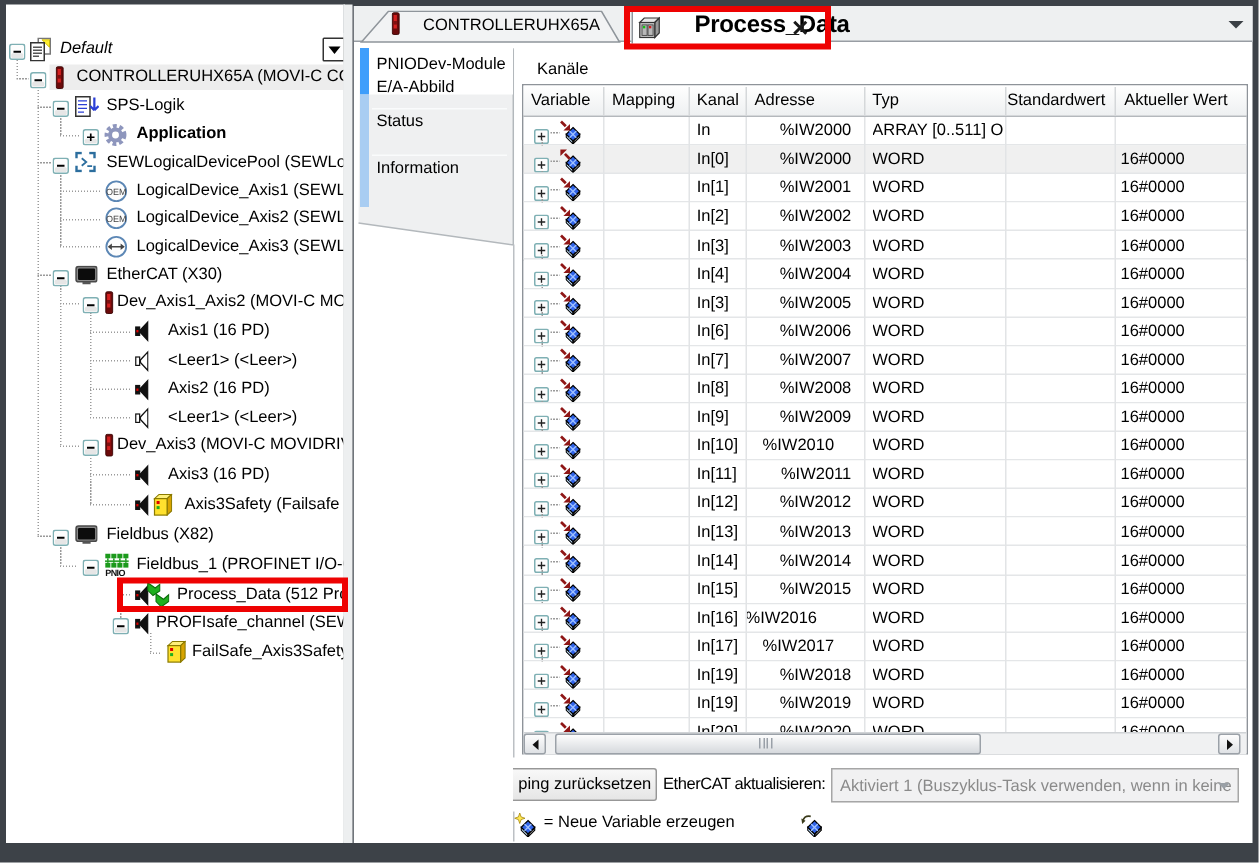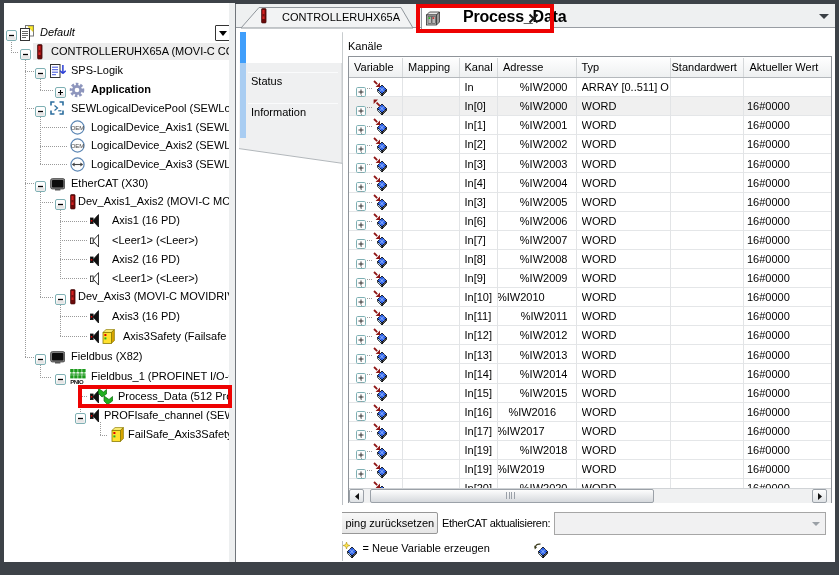--- a/index.html
+++ b/index.html
@@ -287,26 +287,27 @@
       </svg>
       <div style="position:absolute;left:583px;top:10px;width:0;height:0;border-left:5px solid transparent;border-right:5px solid transparent;border-top:5.5px solid #3a3f45"></div>
       <svg style="position:absolute;left:0px;top:27px" width="107" height="134" viewBox="0 0 107 134">
         <polygon points="4,1.5 106.5,1.5 106.5,132.3 3,117.5" fill="#eff0f1" stroke="none"></polygon>
         <path d="M106.2,1.5 L106.2,132.3 L3,117.6" fill="none" stroke="#b3b8bc" stroke-width="1"></path>
         <path d="M4,1.5 L106.5,1.5" fill="none" stroke="#c5c9cc" stroke-width="1"></path>
       </svg>
       <div style="position:absolute;left:9.5px;top:28px;width:96.5px;height:30.5px;background:#fff"></div>
       <div style="position:absolute;left:4px;top:28px;width:5.5px;height:30.5px;background:#3f9efb"></div>
       <div style="position:absolute;left:4px;top:58.5px;width:5.5px;height:75.5px;background:#a9cdf2"></div>
+      <span class="t" style="left:15px;top:32px">PNIODev-Module<br>E/A-Abbild</span>
       <span class="t" style="left:15px;top:70px">Status</span>
       <span class="t" style="left:15px;top:101px">Information</span>
       <div style="position:absolute;left:12px;top:68px;width:90px;height:1px;background:#fafbfc"></div>
       <div style="position:absolute;left:12px;top:99px;width:90px;height:1px;background:#fafbfc"></div>
       <div style="position:absolute;left:106px;top:159px;width:1px;height:398px;background:#bcc0c4"></div>
-      <span class="t" style="left:112px;top:34.5px">Kanäle</span>
+      <span class="t" style="left:122px;top:34.5px">Kanäle</span>
       <div style="position:absolute;left:111.5px;top:52px;width:484.0px;height:447px;border:1px solid #8e9399;background:#fff"></div>
       <div style="position:absolute;left:112.5px;top:53px;width:482.0px;height:21px;background:linear-gradient(#ffffff,#eef0f1);border-bottom:1px solid #b4b8bc"></div>
       <span class="t" style="left:118px;top:56px">Variable</span>
       <span class="t" style="left:172px;top:56px">Mapping</span>
       <span class="t" style="left:228.5px;top:56px">Kanal</span>
       <span class="t" style="left:267px;top:56px">Adresse</span>
       <span class="t" style="left:345.5px;top:56px">Typ</span>
       <span class="t" style="left:435.5px;top:56px">Standardwert</span>
       <span class="t" style="left:513.5px;top:56px">Aktueller Wert</span>
       <div style="position:absolute;left:166px;top:54px;width:1px;height:19px;background:#d5d8da"></div>
@@ -545,21 +546,21 @@
         <div style="position:absolute;left:24.0px;top:211.7px;width:16px;height:16px"><svg style="" width="16" height="16" viewBox="0 0 16 16">
             <polygon points="4.5,9.5 9,14 9,16 4.5,11.5" fill="#b9d7f2" stroke="#000" stroke-width="0.7"></polygon>
             <polygon points="9,14 13.5,9.5 13.5,11.5 9,16" fill="#1a1a1a" stroke="#000" stroke-width="0.7"></polygon>
             <line x1="10" y1="14.2" x2="13" y2="11.2" stroke="#9a9a9a" stroke-width="0.6"></line>
             <polygon points="9,5 13.5,9.5 9,14 4.5,9.5" fill="#2f63e8" stroke="#000" stroke-width="0.8"></polygon>
             <path d="M6.7,7.3 L11.2,11.8 M11.2,7.3 L6.7,11.8" stroke="#9fc0ff" stroke-width="0.9" fill="none"></path>
             <path d="M1,1 L4.2,4.2" stroke="#8f1616" stroke-width="1.8"></path>
             <polygon points="7,7 7,2.6 2.6,7" fill="#8f1616"></polygon>
           </svg></div>
         <span class="t" style="left:116.0px;top:212.2px">In[10]</span>
-        <span class="t" style="left:148.5px;top:212.2px;width:70.5px;text-align:left">%IW2010</span>
+        <span class="t" style="left:148.5px;top:212.2px;width:70.5px;text-align:center">%IW2010</span>
         <span class="t" style="left:233.0px;top:212.2px;width:87px;overflow:hidden;display:inline-block">WORD</span>
         <span class="t" style="left:398.5px;top:212.2px">16#0000</span>
         <div style="position:absolute;left:0;top:229.2px;width:100%;height:19.1px;background:#fff;border-bottom:1px solid #e4e6e8"></div>
         <div style="position:absolute;left:7.0px;top:233.8px;width:10px;height:10px"><svg style="" width="10" height="10" viewBox="0 0 10 10">
             <rect x="0.5" y="0.5" width="9" height="9" rx="1.2" fill="#fdfdfd" stroke="#7fb0b4"></rect>
             <path d="M2.5,5 H7.5 M5,2.5 V7.5" stroke="#222" stroke-width="0.9"></path>
           </svg></div>
         <div style="position:absolute;left:12.0px;top:244.3px;width:1px;height:9.1px;background-image:repeating-linear-gradient(to bottom,#9a9a9a 0,#9a9a9a 1px,transparent 1px,transparent 2px)"></div>
         <div style="position:absolute;left:18.0px;top:238.8px;width:6px;height:1px;background-image:repeating-linear-gradient(to right,#9a9a9a 0,#9a9a9a 1px,transparent 1px,transparent 2px)"></div>
         <div style="position:absolute;left:24.0px;top:230.8px;width:16px;height:16px"><svg style="" width="16" height="16" viewBox="0 0 16 16">
@@ -665,41 +666,41 @@
         <div style="position:absolute;left:24.0px;top:326.3px;width:16px;height:16px"><svg style="" width="16" height="16" viewBox="0 0 16 16">
             <polygon points="4.5,9.5 9,14 9,16 4.5,11.5" fill="#b9d7f2" stroke="#000" stroke-width="0.7"></polygon>
             <polygon points="9,14 13.5,9.5 13.5,11.5 9,16" fill="#1a1a1a" stroke="#000" stroke-width="0.7"></polygon>
             <line x1="10" y1="14.2" x2="13" y2="11.2" stroke="#9a9a9a" stroke-width="0.6"></line>
             <polygon points="9,5 13.5,9.5 9,14 4.5,9.5" fill="#2f63e8" stroke="#000" stroke-width="0.8"></polygon>
             <path d="M6.7,7.3 L11.2,11.8 M11.2,7.3 L6.7,11.8" stroke="#9fc0ff" stroke-width="0.9" fill="none"></path>
             <path d="M1,1 L4.2,4.2" stroke="#8f1616" stroke-width="1.8"></path>
             <polygon points="7,7 7,2.6 2.6,7" fill="#8f1616"></polygon>
           </svg></div>
         <span class="t" style="left:116.0px;top:326.8px">In[16]</span>
-        <span class="t" style="left:148.5px;top:326.8px;width:70.5px;text-align:center">%IW2016</span>
+        <span class="t" style="left:148.5px;top:326.8px;width:70.5px;text-align:left">%IW2016</span>
         <span class="t" style="left:233.0px;top:326.8px;width:87px;overflow:hidden;display:inline-block">WORD</span>
         <span class="t" style="left:398.5px;top:326.8px">16#0000</span>
         <div style="position:absolute;left:0;top:343.8px;width:100%;height:19.1px;background:#fff;border-bottom:1px solid #e4e6e8"></div>
         <div style="position:absolute;left:7.0px;top:348.4px;width:10px;height:10px"><svg style="" width="10" height="10" viewBox="0 0 10 10">
             <rect x="0.5" y="0.5" width="9" height="9" rx="1.2" fill="#fdfdfd" stroke="#7fb0b4"></rect>
             <path d="M2.5,5 H7.5 M5,2.5 V7.5" stroke="#222" stroke-width="0.9"></path>
           </svg></div>
         <div style="position:absolute;left:12.0px;top:358.9px;width:1px;height:9.1px;background-image:repeating-linear-gradient(to bottom,#9a9a9a 0,#9a9a9a 1px,transparent 1px,transparent 2px)"></div>
         <div style="position:absolute;left:18.0px;top:353.4px;width:6px;height:1px;background-image:repeating-linear-gradient(to right,#9a9a9a 0,#9a9a9a 1px,transparent 1px,transparent 2px)"></div>
         <div style="position:absolute;left:24.0px;top:345.4px;width:16px;height:16px"><svg style="" width="16" height="16" viewBox="0 0 16 16">
             <polygon points="4.5,9.5 9,14 9,16 4.5,11.5" fill="#b9d7f2" stroke="#000" stroke-width="0.7"></polygon>
             <polygon points="9,14 13.5,9.5 13.5,11.5 9,16" fill="#1a1a1a" stroke="#000" stroke-width="0.7"></polygon>
             <line x1="10" y1="14.2" x2="13" y2="11.2" stroke="#9a9a9a" stroke-width="0.6"></line>
             <polygon points="9,5 13.5,9.5 9,14 4.5,9.5" fill="#2f63e8" stroke="#000" stroke-width="0.8"></polygon>
             <path d="M6.7,7.3 L11.2,11.8 M11.2,7.3 L6.7,11.8" stroke="#9fc0ff" stroke-width="0.9" fill="none"></path>
             <path d="M1,1 L4.2,4.2" stroke="#8f1616" stroke-width="1.8"></path>
             <polygon points="7,7 7,2.6 2.6,7" fill="#8f1616"></polygon>
           </svg></div>
         <span class="t" style="left:116.0px;top:345.9px">In[17]</span>
-        <span class="t" style="left:148.5px;top:345.9px;width:70.5px;text-align:left">%IW2017</span>
+        <span class="t" style="left:148.5px;top:345.9px;width:70.5px;text-align:center">%IW2017</span>
         <span class="t" style="left:233.0px;top:345.9px;width:87px;overflow:hidden;display:inline-block">WORD</span>
         <span class="t" style="left:398.5px;top:345.9px">16#0000</span>
         <div style="position:absolute;left:0;top:362.9px;width:100%;height:19.1px;background:#fff;border-bottom:1px solid #e4e6e8"></div>
         <div style="position:absolute;left:7.0px;top:367.5px;width:10px;height:10px"><svg style="" width="10" height="10" viewBox="0 0 10 10">
             <rect x="0.5" y="0.5" width="9" height="9" rx="1.2" fill="#fdfdfd" stroke="#7fb0b4"></rect>
             <path d="M2.5,5 H7.5 M5,2.5 V7.5" stroke="#222" stroke-width="0.9"></path>
           </svg></div>
         <div style="position:absolute;left:12.0px;top:378.0px;width:1px;height:9.1px;background-image:repeating-linear-gradient(to bottom,#9a9a9a 0,#9a9a9a 1px,transparent 1px,transparent 2px)"></div>
         <div style="position:absolute;left:18.0px;top:372.5px;width:6px;height:1px;background-image:repeating-linear-gradient(to right,#9a9a9a 0,#9a9a9a 1px,transparent 1px,transparent 2px)"></div>
         <div style="position:absolute;left:24.0px;top:364.5px;width:16px;height:16px"><svg style="" width="16" height="16" viewBox="0 0 16 16">
@@ -725,21 +726,21 @@
         <div style="position:absolute;left:24.0px;top:383.6px;width:16px;height:16px"><svg style="" width="16" height="16" viewBox="0 0 16 16">
             <polygon points="4.5,9.5 9,14 9,16 4.5,11.5" fill="#b9d7f2" stroke="#000" stroke-width="0.7"></polygon>
             <polygon points="9,14 13.5,9.5 13.5,11.5 9,16" fill="#1a1a1a" stroke="#000" stroke-width="0.7"></polygon>
             <line x1="10" y1="14.2" x2="13" y2="11.2" stroke="#9a9a9a" stroke-width="0.6"></line>
             <polygon points="9,5 13.5,9.5 9,14 4.5,9.5" fill="#2f63e8" stroke="#000" stroke-width="0.8"></polygon>
             <path d="M6.7,7.3 L11.2,11.8 M11.2,7.3 L6.7,11.8" stroke="#9fc0ff" stroke-width="0.9" fill="none"></path>
             <path d="M1,1 L4.2,4.2" stroke="#8f1616" stroke-width="1.8"></path>
             <polygon points="7,7 7,2.6 2.6,7" fill="#8f1616"></polygon>
           </svg></div>
         <span class="t" style="left:116.0px;top:384.1px">In[19]</span>
-        <span class="t" style="left:148.5px;top:384.1px;width:70.5px;text-align:left">%IW2019</span>
+        <span class="t" style="left:148.5px;top:384.1px;width:70.5px;text-align:right">%IW2019</span>
         <span class="t" style="left:233.0px;top:384.1px;width:87px;overflow:hidden;display:inline-block">WORD</span>
         <span class="t" style="left:398.5px;top:384.1px">16#0000</span>
         <div style="position:absolute;left:0;top:401.1px;width:100%;height:19.1px;background:#fff;border-bottom:1px solid #e4e6e8"></div>
         <div style="position:absolute;left:7.0px;top:405.7px;width:10px;height:10px"><svg style="" width="10" height="10" viewBox="0 0 10 10">
             <rect x="0.5" y="0.5" width="9" height="9" rx="1.2" fill="#fdfdfd" stroke="#7fb0b4"></rect>
             <path d="M2.5,5 H7.5 M5,2.5 V7.5" stroke="#222" stroke-width="0.9"></path>
           </svg></div>
         <div style="position:absolute;left:24.0px;top:402.7px;width:16px;height:16px"><svg style="" width="16" height="16" viewBox="0 0 16 16">
             <polygon points="4.5,9.5 9,14 9,16 4.5,11.5" fill="#b9d7f2" stroke="#000" stroke-width="0.7"></polygon>
             <polygon points="9,14 13.5,9.5 13.5,11.5 9,16" fill="#1a1a1a" stroke="#000" stroke-width="0.7"></polygon>
@@ -774,20 +775,21 @@
       <div style="position:absolute;left:134px;top:484.5px;width:284px;height:14px;background:linear-gradient(#fdfdfd,#d6d9dd);border:1px solid #9ba1a8;border-radius:2px"></div>
       <div style="position:absolute;left:270.0px;top:488px;width:1px;height:7px;background:#9aa0a8"></div>
       <div style="position:absolute;left:272.5px;top:488px;width:1px;height:7px;background:#9aa0a8"></div>
       <div style="position:absolute;left:275.0px;top:488px;width:1px;height:7px;background:#9aa0a8"></div>
       <div style="position:absolute;left:277.5px;top:488px;width:1px;height:7px;background:#9aa0a8"></div>
       <div style="position:absolute;left:106px;top:501px;width:490px;height:36px;overflow:hidden;background:#fff">
         <div style="position:absolute;left:-12px;top:7px;width:108px;height:22px;background:linear-gradient(#f8f8f8,#e6e6e6);border:1px solid #979797;border-radius:2px"></div>
         <span class="t" style="left:3.5px;top:10.5px">ping zurücksetzen</span>
         <span class="t" style="left:100px;top:10.5px;letter-spacing:-0.3px">EtherCAT aktualisieren:</span>
         <div style="position:absolute;left:212px;top:6.5px;width:271.5px;height:23px;background:#f1f1f2;border:1px solid #a6a6a6;overflow:hidden">
+          <span class="t" style="left:5px;top:4px;color:#8a8a8a">Aktiviert 1 (Buszyklus-Task verwenden, wenn in keine</span>
           <div style="position:absolute;right:5px;top:9px;width:0;height:0;border-left:4px solid transparent;border-right:4px solid transparent;border-top:4.5px solid #9aa0a6"></div>
         </div>
       </div>
       <div style="position:absolute;left:106.5px;top:538px;width:15px;height:16px"><svg style="" width="15" height="16" viewBox="0 0 15 16">
           <polygon points="4.5,9.5 9,14 9,16 4.5,11.5" fill="#b9d7f2" stroke="#000" stroke-width="0.7"></polygon>
           <polygon points="9,14 13.5,9.5 13.5,11.5 9,16" fill="#1a1a1a" stroke="#000" stroke-width="0.7"></polygon>
           <line x1="10" y1="14.2" x2="13" y2="11.2" stroke="#9a9a9a" stroke-width="0.6"></line>
           <polygon points="9,5 13.5,9.5 9,14 4.5,9.5" fill="#2f63e8" stroke="#000" stroke-width="0.8"></polygon>
           <path d="M6.7,7.3 L11.2,11.8 M11.2,7.3 L6.7,11.8" stroke="#9fc0ff" stroke-width="0.9" fill="none"></path>
           <polygon points="3.5,0 4.4,2.6 7,3.5 4.4,4.4 3.5,7 2.6,4.4 0,3.5 2.6,2.6" fill="#ffe751" stroke="#a08000" stroke-width="0.5"></polygon>

